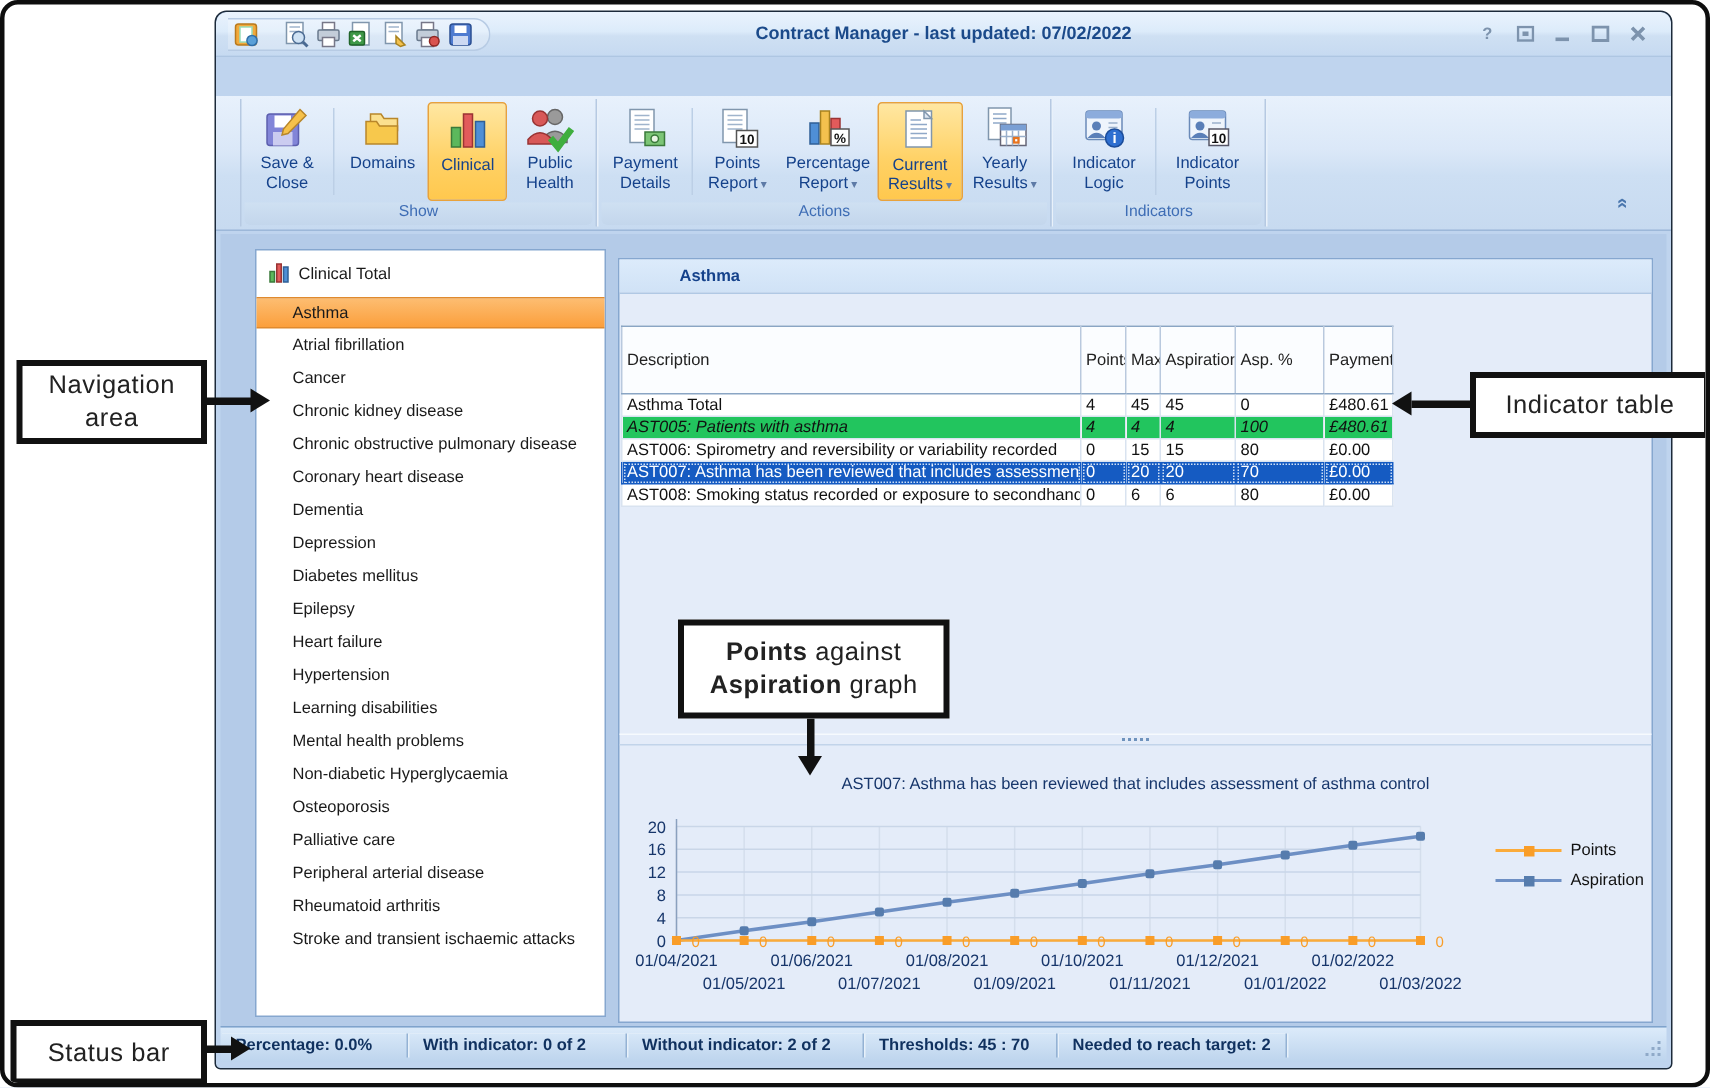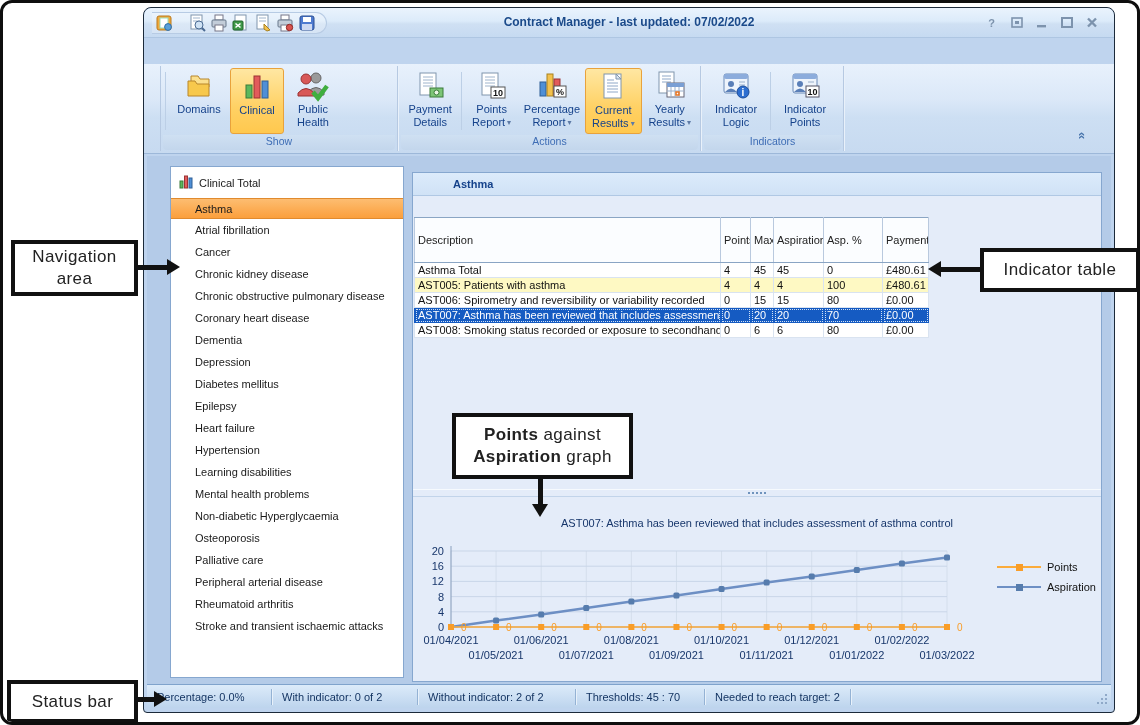--- a/index.html
+++ b/index.html
@@ -47,35 +47,35 @@
   .nav-header{position:absolute;left:0;top:6px;height:20px;display:flex;align-items:center;gap:6px;padding-left:8px;}
   .nitem{position:absolute;left:0;right:0;height:21px;line-height:21px;padding-left:24px;}
   .nitem.sel{background:linear-gradient(180deg,#fdbd71,#fb9f3c);border-top:1px solid #e08a2e;border-bottom:1px solid #e08a2e;}
 
   .rightpanel{position:absolute;left:265px;top:16px;width:690px;bottom:2px;background:#e4ecf9;border:1px solid #86a7cf;font-size:11px;}
   .panel-title{position:absolute;left:0;right:0;top:0;height:23px;line-height:23px;background:linear-gradient(180deg,#dcebfb,#d0e2f6);border-bottom:1px solid #b0c8e4;color:#15428b;font-weight:bold;padding-left:40px;}
 
   table.ind{position:absolute;left:1px;top:44px;border-collapse:collapse;background:#fff;table-layout:fixed;width:514px;}
   table.ind th{font-weight:normal;text-align:left;background:#fbfdff;color:#222;border:1px solid #b9c9de;border-top:1px solid #8aa5c4;border-bottom:1px solid #8aa5c4;padding:16px 3px;height:15px;overflow:hidden;white-space:nowrap;}
   table.ind td{border:1px solid #d9e3f0;padding:1px 3px;height:15px;overflow:hidden;white-space:nowrap;color:#111;}
-  tr.alt td{background:#fef9c3;}
+  tr.alt td{background:#22c55e;font-style:italic;}
   tr.selrow td{background:#155bc2;color:#fff;border-color:#155bc2;outline:1px dotted #cfe0f5;outline-offset:-2px;}
 
   .splitter{position:absolute;left:0;right:0;top:316px;height:8px;border-top:1px solid #f6fafe;border-bottom:1px solid #c2d4ea;display:flex;align-items:center;justify-content:center;}
   .splitdots{width:2px;height:2px;background:#6f93bd;box-shadow:4px 0 #6f93bd,8px 0 #6f93bd,12px 0 #6f93bd,16px 0 #6f93bd;margin-right:16px;}
   .chart-title{position:absolute;left:0;right:0;top:344px;text-align:center;color:#17366b;font-size:11px;}
   #chart-svg{position:absolute;left:2px;top:364px;}
   .legend{position:absolute;left:584px;top:384px;}
   .legend-row{display:flex;align-items:center;height:20px;gap:6px;}
   .lline{width:44px;height:2px;position:relative;}
   .lsq{position:absolute;left:19px;top:-2.5px;width:7px;height:7px;}
   .ltext{font-size:11px;color:#111;}
 
   
-  .statusbar{position:absolute;left:3px;right:3px;bottom:4px;height:24px;background:linear-gradient(180deg,#dcebfa,#bdd4ed);border-top:1px solid #7fa3cc;display:flex;align-items:center;font-size:11px;color:#10315f;}
+  .statusbar{position:absolute;left:3px;right:3px;bottom:4px;height:24px;background:linear-gradient(180deg,#dcebfa,#bdd4ed);border-top:1px solid #7fa3cc;display:flex;align-items:center;font-size:11px;color:#10315f;font-weight:bold;}
   .sseg{padding:0 10px;height:16px;line-height:16px;border-right:1px solid #94b2d4;box-shadow:1px 0 0 #e8f1fa;}
   .sseg:nth-child(1){width:125px;}
   .sseg:nth-child(2){width:146px;}
   .sseg:nth-child(3){width:158px;}
   .sseg:nth-child(4){width:129px;}
   .sseg:last-of-type{border-right:none;box-shadow:none;flex:1;}
   .grip{position:absolute;right:4px;bottom:4px;width:12px;height:12px;}
   .grip i{position:absolute;width:2px;height:2px;background:#8fa9c8;}
 
   
@@ -170,20 +170,34 @@
             </svg>
           </span>
       </div>
     </div>
 
 
     <div class="ribbon">
 
       <div class="rgroup rg-show">
         <div class="rbuttons">
+          <div class="rbtn" style="width:58px">
+            <span class="ricon"><svg viewBox="0 0 32 32" width="32" height="32">
+                  <rect x="3" y="6" width="21" height="21" rx="2" fill="#8285d8" stroke="#5c5fae"></rect>
+                  <rect x="8" y="7" width="11" height="8" fill="#fff"></rect>
+                  <rect x="7" y="18" width="13" height="9" fill="#cbccf0"></rect>
+                  <polygon points="25,3 29,7 17,19 13,20 14,16" fill="#f6c14a" stroke="#b8862a"></polygon>
+                </svg></span>
+            <span class="rl1">
+                <span>Save &amp;</span>
+              </span>
+            <span class="rl2">
+                <span>Close</span>
+              </span>
+          </div>
           <div class="vdiv"></div>
           <div class="rbtn" style="width:62px">
             <span class="ricon"><svg viewBox="0 0 32 32" width="32" height="32">
                   <path d="M8 6 h7 l2 3 h9 v8 h-18 z" fill="#fbe08e" stroke="#b8862a"></path>
                   <path d="M5 11 h7 l2 3 h12 v12 h-21 z" fill="#f7c84c" stroke="#b8862a"></path>
                 </svg></span>
             <span class="rl1">
                 <span>Domains</span>
               </span>
             <span class="rl2">

